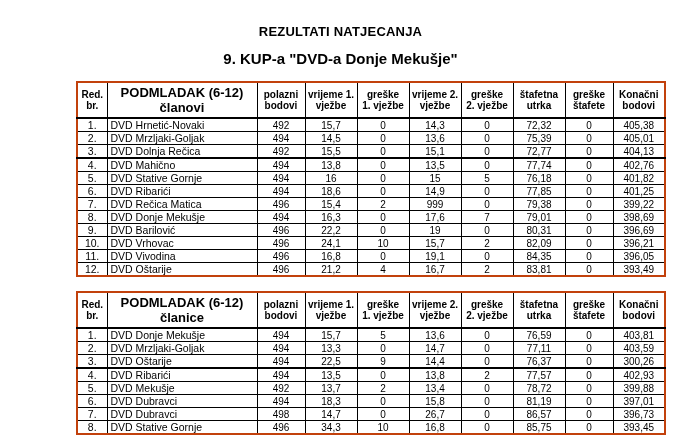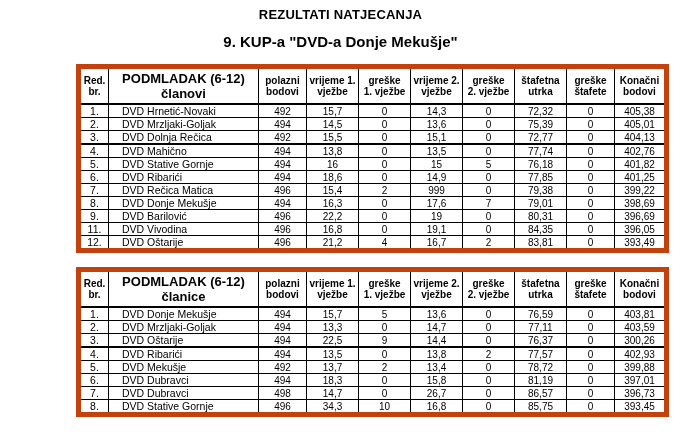--- a/index.html
+++ b/index.html
@@ -15,21 +15,21 @@
     overflow: hidden;
   }
   .page {
     position: relative;
     width: 681px;
     height: 436px;
     box-sizing: border-box;
   }
   .title-block {
     text-align: center;
-    padding-top: 7px;
+    padding-top: 24px;
   }
   .title-main {
     font-size: 13px;
     font-weight: bold;
     letter-spacing: 0.2px;
     line-height: 16px;
   }
   .title-sub {
     font-size: 15px;
     font-weight: bold;
@@ -37,21 +37,21 @@
     margin-top: 10px;
   }
   .table-wrap {
     margin-left: 76px;
     width: 570px;
   }
   table.results {
     border-collapse: collapse;
     width: 570px;
     table-layout: fixed;
-    border: 5px solid #c2410c;
+    border: 2px solid #c2410c;
   }
   table.results td, table.results th {
     border: 1px solid #000;
     font-size: 10px;
     padding: 0;
     line-height: 11px;
     text-align: center;
     vertical-align: middle;
     font-weight: normal;
     color: #000;
@@ -67,21 +67,21 @@
   table.results thead th.club-head {
     font-size: 13px;
     font-weight: bold;
     line-height: 15px;
   }
   table.results tbody td {
     height: 12px;
   }
   table.results td.club {
     text-align: left;
-    padding-left: 13px;
+    padding-left: 3px;
     font-size: 10.5px;
   }
   table.results td.rank {
     font-size: 10.5px;
   }
   tr.group-end td {
     border-bottom: 2px solid #000;
   }
   .table-gap { height: 14px; }
   .spacer-top { height: 13px; }
@@ -229,20 +229,32 @@
             <td>496</td>
             <td>22,2</td>
             <td>0</td>
             <td>19</td>
             <td>0</td>
             <td>80,31</td>
             <td>0</td>
             <td>396,69</td>
           </tr>
           <tr>
+            <td class="rank">10.</td>
+            <td class="club">DVD Vrhovac</td>
+            <td>496</td>
+            <td>24,1</td>
+            <td>10</td>
+            <td>15,7</td>
+            <td>2</td>
+            <td>82,09</td>
+            <td>0</td>
+            <td>396,21</td>
+          </tr>
+          <tr>
             <td class="rank">11.</td>
             <td class="club">DVD Vivodina</td>
             <td>496</td>
             <td>16,8</td>
             <td>0</td>
             <td>19,1</td>
             <td>0</td>
             <td>84,35</td>
             <td>0</td>
             <td>396,05</td>

